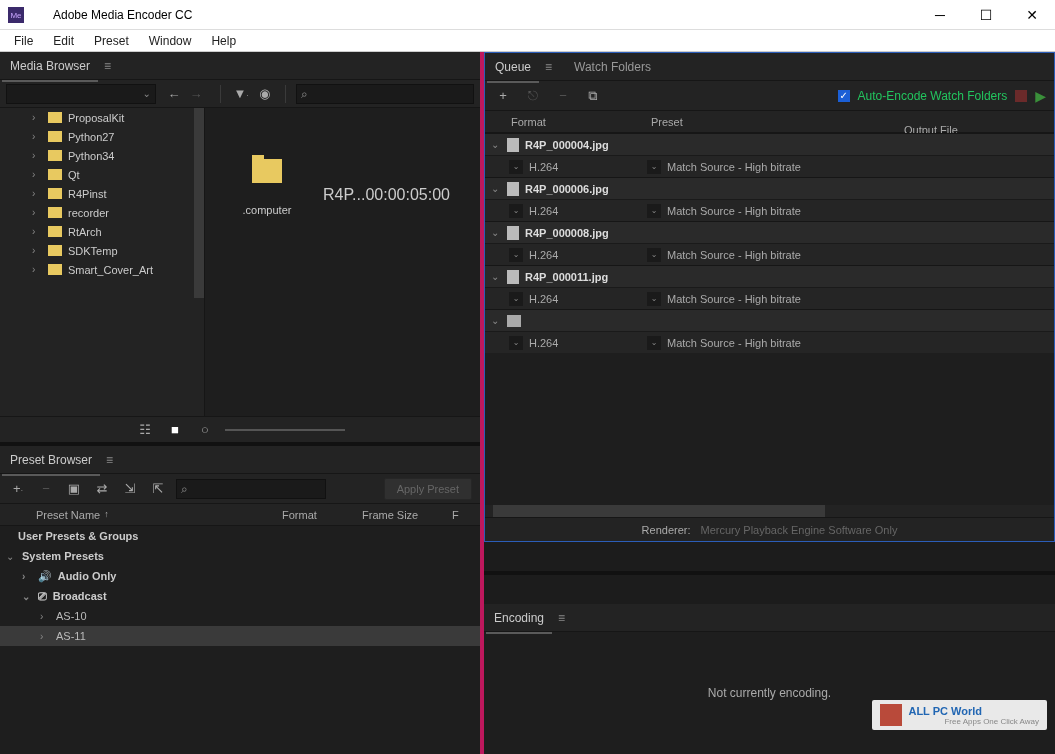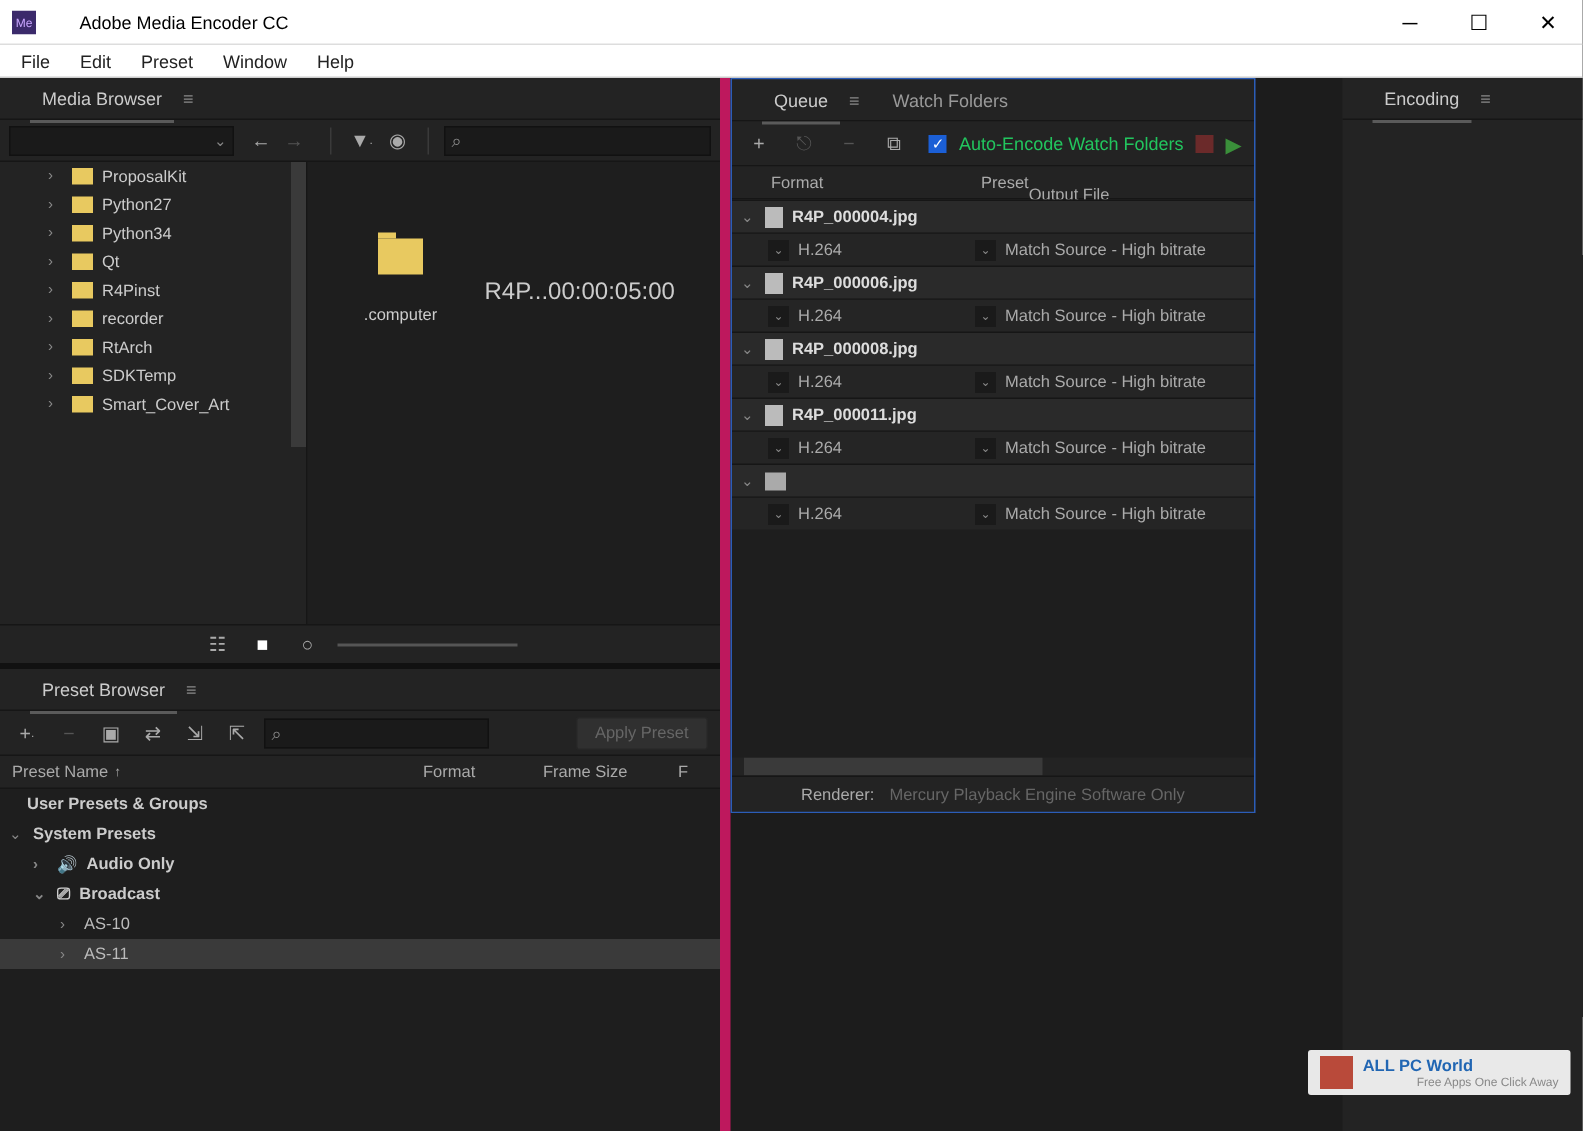--- a/index.html
+++ b/index.html
@@ -13,25 +13,25 @@
 .titlebar .win-btn { width: 46px; height: 30px; display: flex; align-items: center; justify-content: center; font-size: 14px; }
 
 
 .menubar { height: 22px; display: flex; align-items: center; padding: 0 4px; background: #fff; border-bottom: 1px solid #ccc; }
 .menubar .menu-item { padding: 2px 10px; font-size: 12px; color: #222; }
 
 
 .workspace { height: calc(754px - 30px - 22px); display: flex; background: #1c1c1c; color: #b3b3b3; font-size: 12px; }
 
 .left-col { width: 480px; display: flex; flex-direction: column; }
-.right-col { flex: 1; display: flex; flex-direction: row; border-left: 7px solid #be185d; gap: 29px; }
+.right-col { flex: 1; display: flex; flex-direction: column; border-left: 4px solid #be185d; gap: 29px; }
 
 
 .panel { background: #232323; display: flex; flex-direction: column; min-height: 0; }
-.panel-header { height: 28px; display: flex; align-items: center; padding: 0 20px; background: #232323; border-bottom: 1px solid #161616; }
+.panel-header { height: 28px; display: flex; align-items: center; padding: 0 2px; background: #232323; border-bottom: 1px solid #161616; }
 .panel-header .tab { padding: 4px 8px; color: #ccc; position: relative; }
 .panel-header .tab.active::after { content: ""; position: absolute; left: 0; right: 0; bottom: -5px; height: 2px; background: #5a5a5a; }
 .burger { margin-left: 6px; color: #888; font-size: 12px; }
 
 
 .mb-toolbar { height: 28px; display: flex; align-items: center; padding: 0 6px; gap: 4px; background: #232323; border-bottom: 1px solid #161616; }
 .mb-drop { width: 150px; height: 20px; background: #1a1a1a; border: 1px solid #111; display: flex; align-items: center; justify-content: flex-end; padding-right: 4px; }
 .nav-arrows { display: flex; gap: 2px; margin: 0 4px; }
 .ico { width: 20px; height: 20px; display: flex; align-items: center; justify-content: center; color: #aaa; font-size: 13px; }
 .vsep { width: 1px; height: 18px; background: #3a3a3a; margin: 0 6px; }
@@ -53,21 +53,21 @@
 .thumb-lbl { font-size: 11px; color: #ccc; }
 .thumb-info { display:flex; justify-content: space-between; width: 110px; font-size: 16px; color:#ccc; padding-top: 60px; }
 
 .mb-footer { height: 26px; display: flex; align-items: center; justify-content: center; gap: 10px; background: #232323; border-top: 1px solid #161616; }
 
 
 .pb-toolbar { height: 30px; display:flex; align-items:center; padding: 0 8px; gap: 8px; background:#232323; border-bottom:1px solid #161616; }
 .pb-search { flex:1; height:20px; background:#1a1a1a; border:1px solid #111; display:flex; align-items:center; padding:0 4px; color:#888; gap:4px; max-width: 150px; }
 .apply-btn { margin-left:auto; padding:4px 12px; background:#303030; color:#666; border:1px solid #262626; border-radius:2px; font-size:11px; }
 .pb-head { height:22px; display:flex; align-items:center; padding:0 8px; background:#232323; color:#aaa; font-size:11px; border-bottom:1px solid #161616; }
-.pb-head .col1 { flex:1; display:flex; align-items:flex-start; gap:4px; }
+.pb-head .col1 { flex:1; display:flex; align-items:flex-start; gap:4px;margin-left:28px; }
 .pb-head .col2 { width:80px; }
 .pb-head .col3 { width:90px; }
 .pb-head .col4 { width:20px; }
 .pb-list { flex:1; overflow:hidden; background:#1e1e1e; }
 .pb-row { height:20px; display:flex; align-items:center; padding-left: 8px; gap:6px; font-size:11px; }
 .pb-row.bold { font-weight:bold; color:#ccc; padding-left: 18px; }
 .pb-row.group { color:#ccc; padding-left: 6px; }
 .pb-row.cat { color:#ccc; padding-left: 22px; font-weight:bold; }
 .pb-row.sub { padding-left: 40px; color:#bbb; }
 .pb-row.sel { background:#3a3a3a; }
@@ -411,20 +411,23 @@
       </div>
     </div>
 
     <div class="divider-h"></div>
 
     <div class="panel" style="flex:1;">
       <div class="panel-header">
         <span class="tab active">Encoding</span>
         <span class="burger">≡</span>
       </div>
+      <div class="encoding-body">
+        <span>Not currently encoding.</span>
+      </div>
     </div>
   </div>
 </div>
 
 <div class="watermark">
   <div class="wm-ico"></div>
   <div>
     <div style="font-weight:bold;font-size:11px;color:#2166b3;">ALL PC World</div>
     <div style="font-size:8px;color:#888;margin-left:36px;">Free Apps One Click Away</div>
   </div>

